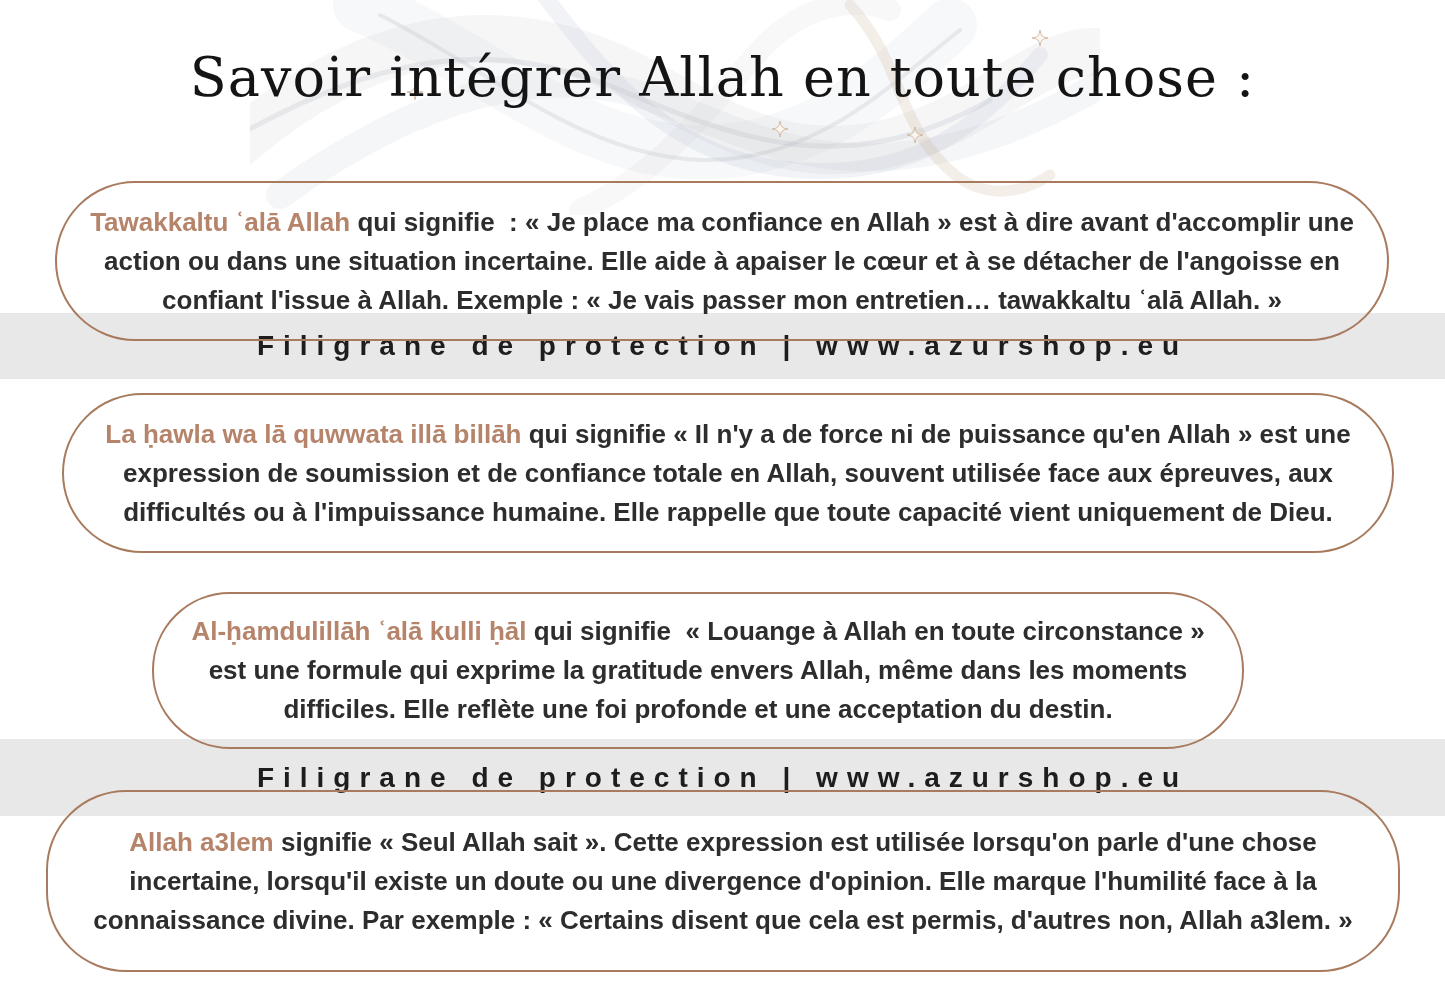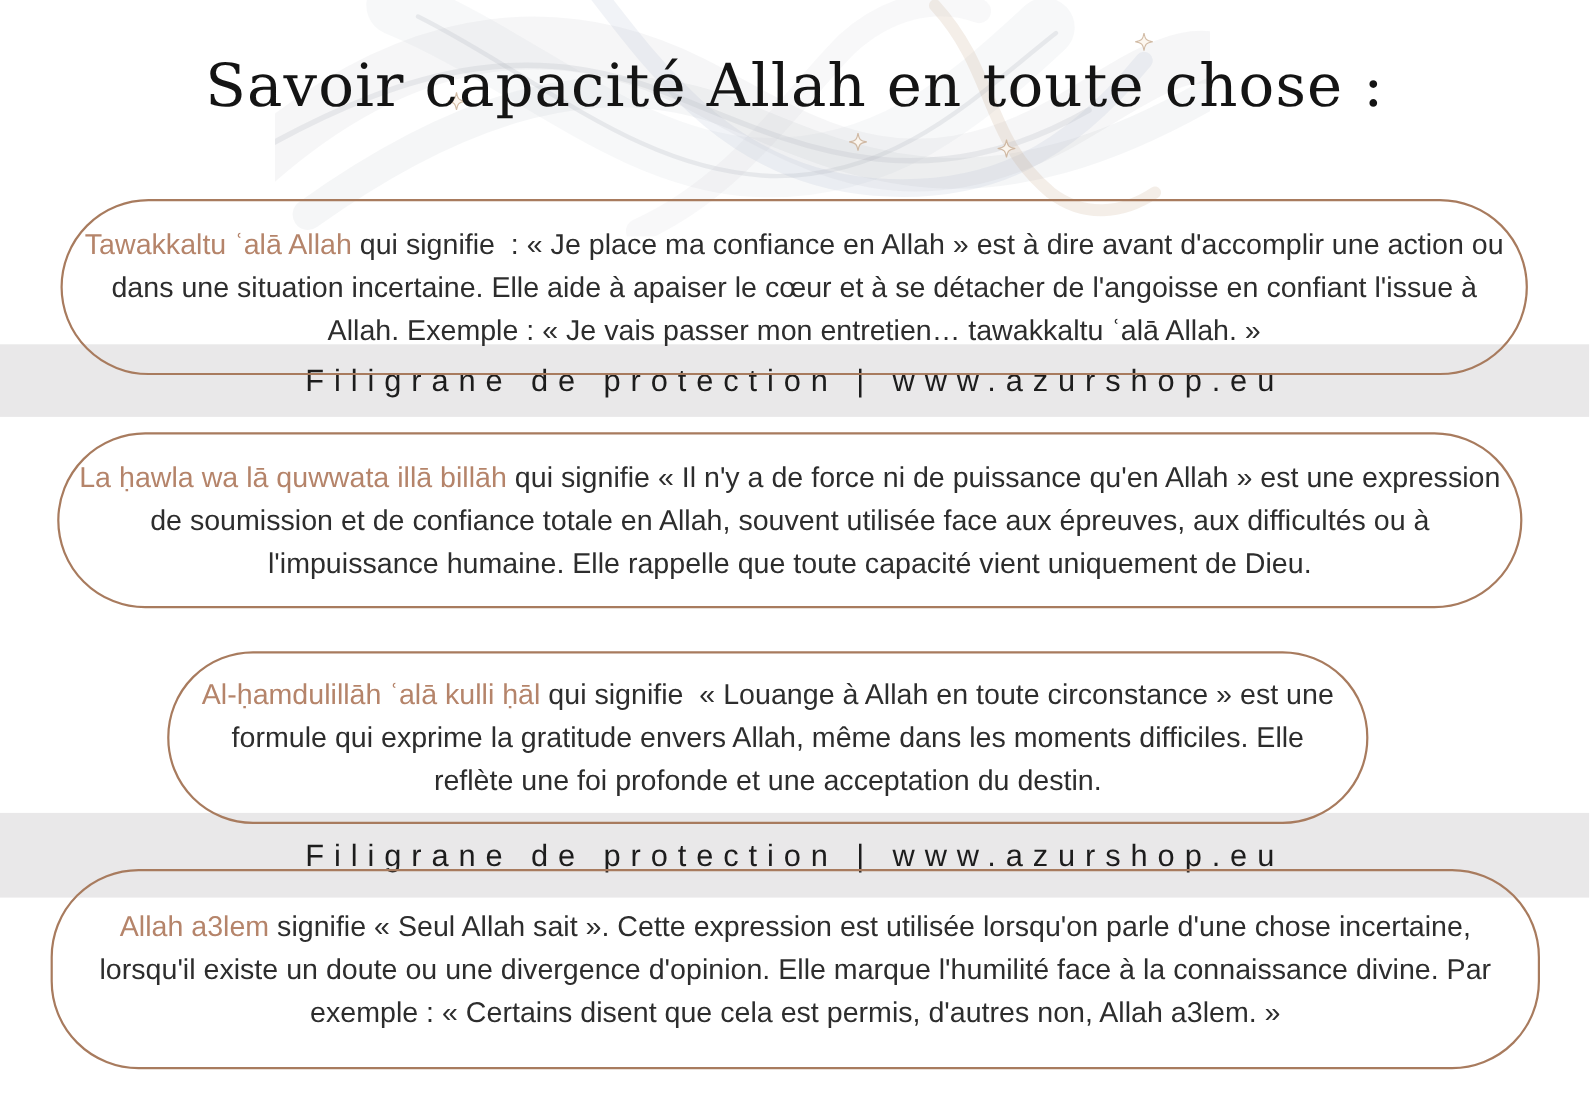--- a/index.html
+++ b/index.html
@@ -39,37 +39,38 @@
     position:absolute;left:0;width:100%;
     background:var(--band);
     display:flex;align-items:center;justify-content:center;
     z-index:1;
   }
   .band-1{top:313px;height:66px;}
   .band-2{top:739px;height:77px;}
   .band-text{
     font-family:"Liberation Sans",sans-serif;
     font-size:28px;
-    font-weight:400;
+    font-weight:700;
     letter-spacing:9px;
     color:#1d1d1d;
     white-space:nowrap;
   }
   
   .card{
     position:absolute;
     border:2px solid var(--border);
     border-radius:80px;
     background:transparent;
     display:flex;align-items:center;justify-content:center;
     z-index:2;
     padding:0 18px;
+    font-weight:bold;
   }
   .card-1{left:55px;top:181px;width:1334px;height:160px;}
-  .card-2{left:52px;top:393px;width:1332px;height:160px;}
+  .card-2{left:62px;top:393px;width:1332px;height:160px;}
   .card-3{left:152px;top:592px;width:1092px;height:157px;border-radius:78px;justify-content:center;}
   .card-4{left:46px;top:790px;width:1354px;height:182px;}
   .card-text{
     text-align:center;
     font-size:26px;
     line-height:39px;
     color:var(--ink);
     white-space:pre-wrap;
   }
   .phrase{color:var(--accent);}
@@ -89,21 +90,21 @@
     <path d="M130,15 C240,70 330,155 450,160 C565,163 640,85 710,30" stroke="#aeb2bc" stroke-width="4" stroke-linecap="round" opacity="0.22"></path>
     <path d="M330,210 C420,170 470,90 520,40 C555,8 600,-5 640,10" stroke="#c2c6ce" stroke-width="22" stroke-linecap="round" opacity="0.12"></path>
     <g fill="#fdf7ef" stroke="#cdb49c" stroke-width="1" opacity="0.9">
       <path d="M165,100 C166,94 167,93 173,92 C167,91 166,90 165,84 C164,90 163,91 157,92 C163,93 164,94 165,100 Z"></path>
       <path d="M530,137 C531,131 532,130 538,129 C532,128 531,127 530,121 C529,127 528,128 522,129 C528,130 529,131 530,137 Z"></path>
       <path d="M665,143 C666,137 667,136 673,135 C667,134 666,133 665,127 C664,133 663,134 657,135 C663,136 664,137 665,143 Z"></path>
       <path d="M790,46 C791,40 792,39 798,38 C792,37 791,36 790,30 C789,36 788,37 782,38 C788,39 789,40 790,46 Z"></path>
     </g>
   </svg>
 
-  <h1 class="title">Savoir capacité Allah en toute chose :</h1>
+  <h1 class="title">Savoir intégrer Allah en toute chose :</h1>
 
   <div class="band band-1">
     <span class="band-text">Filigrane de protection | www.azurshop.eu</span>
   </div>
   <div class="band band-2">
     <span class="band-text">Filigrane de protection | www.azurshop.eu</span>
   </div>
 
   <section class="card card-1">
     <p class="card-text"><span class="phrase">Tawakkaltu ʿalā Allah</span><span> qui signifie  : « Je place ma confiance en Allah » est à dire avant d'accomplir une action ou dans une situation incertaine. Elle aide à apaiser le cœur et à se détacher de l'angoisse en confiant l'issue à Allah. Exemple : « Je vais passer mon entretien… tawakkaltu ʿalā Allah. »</span></p>

